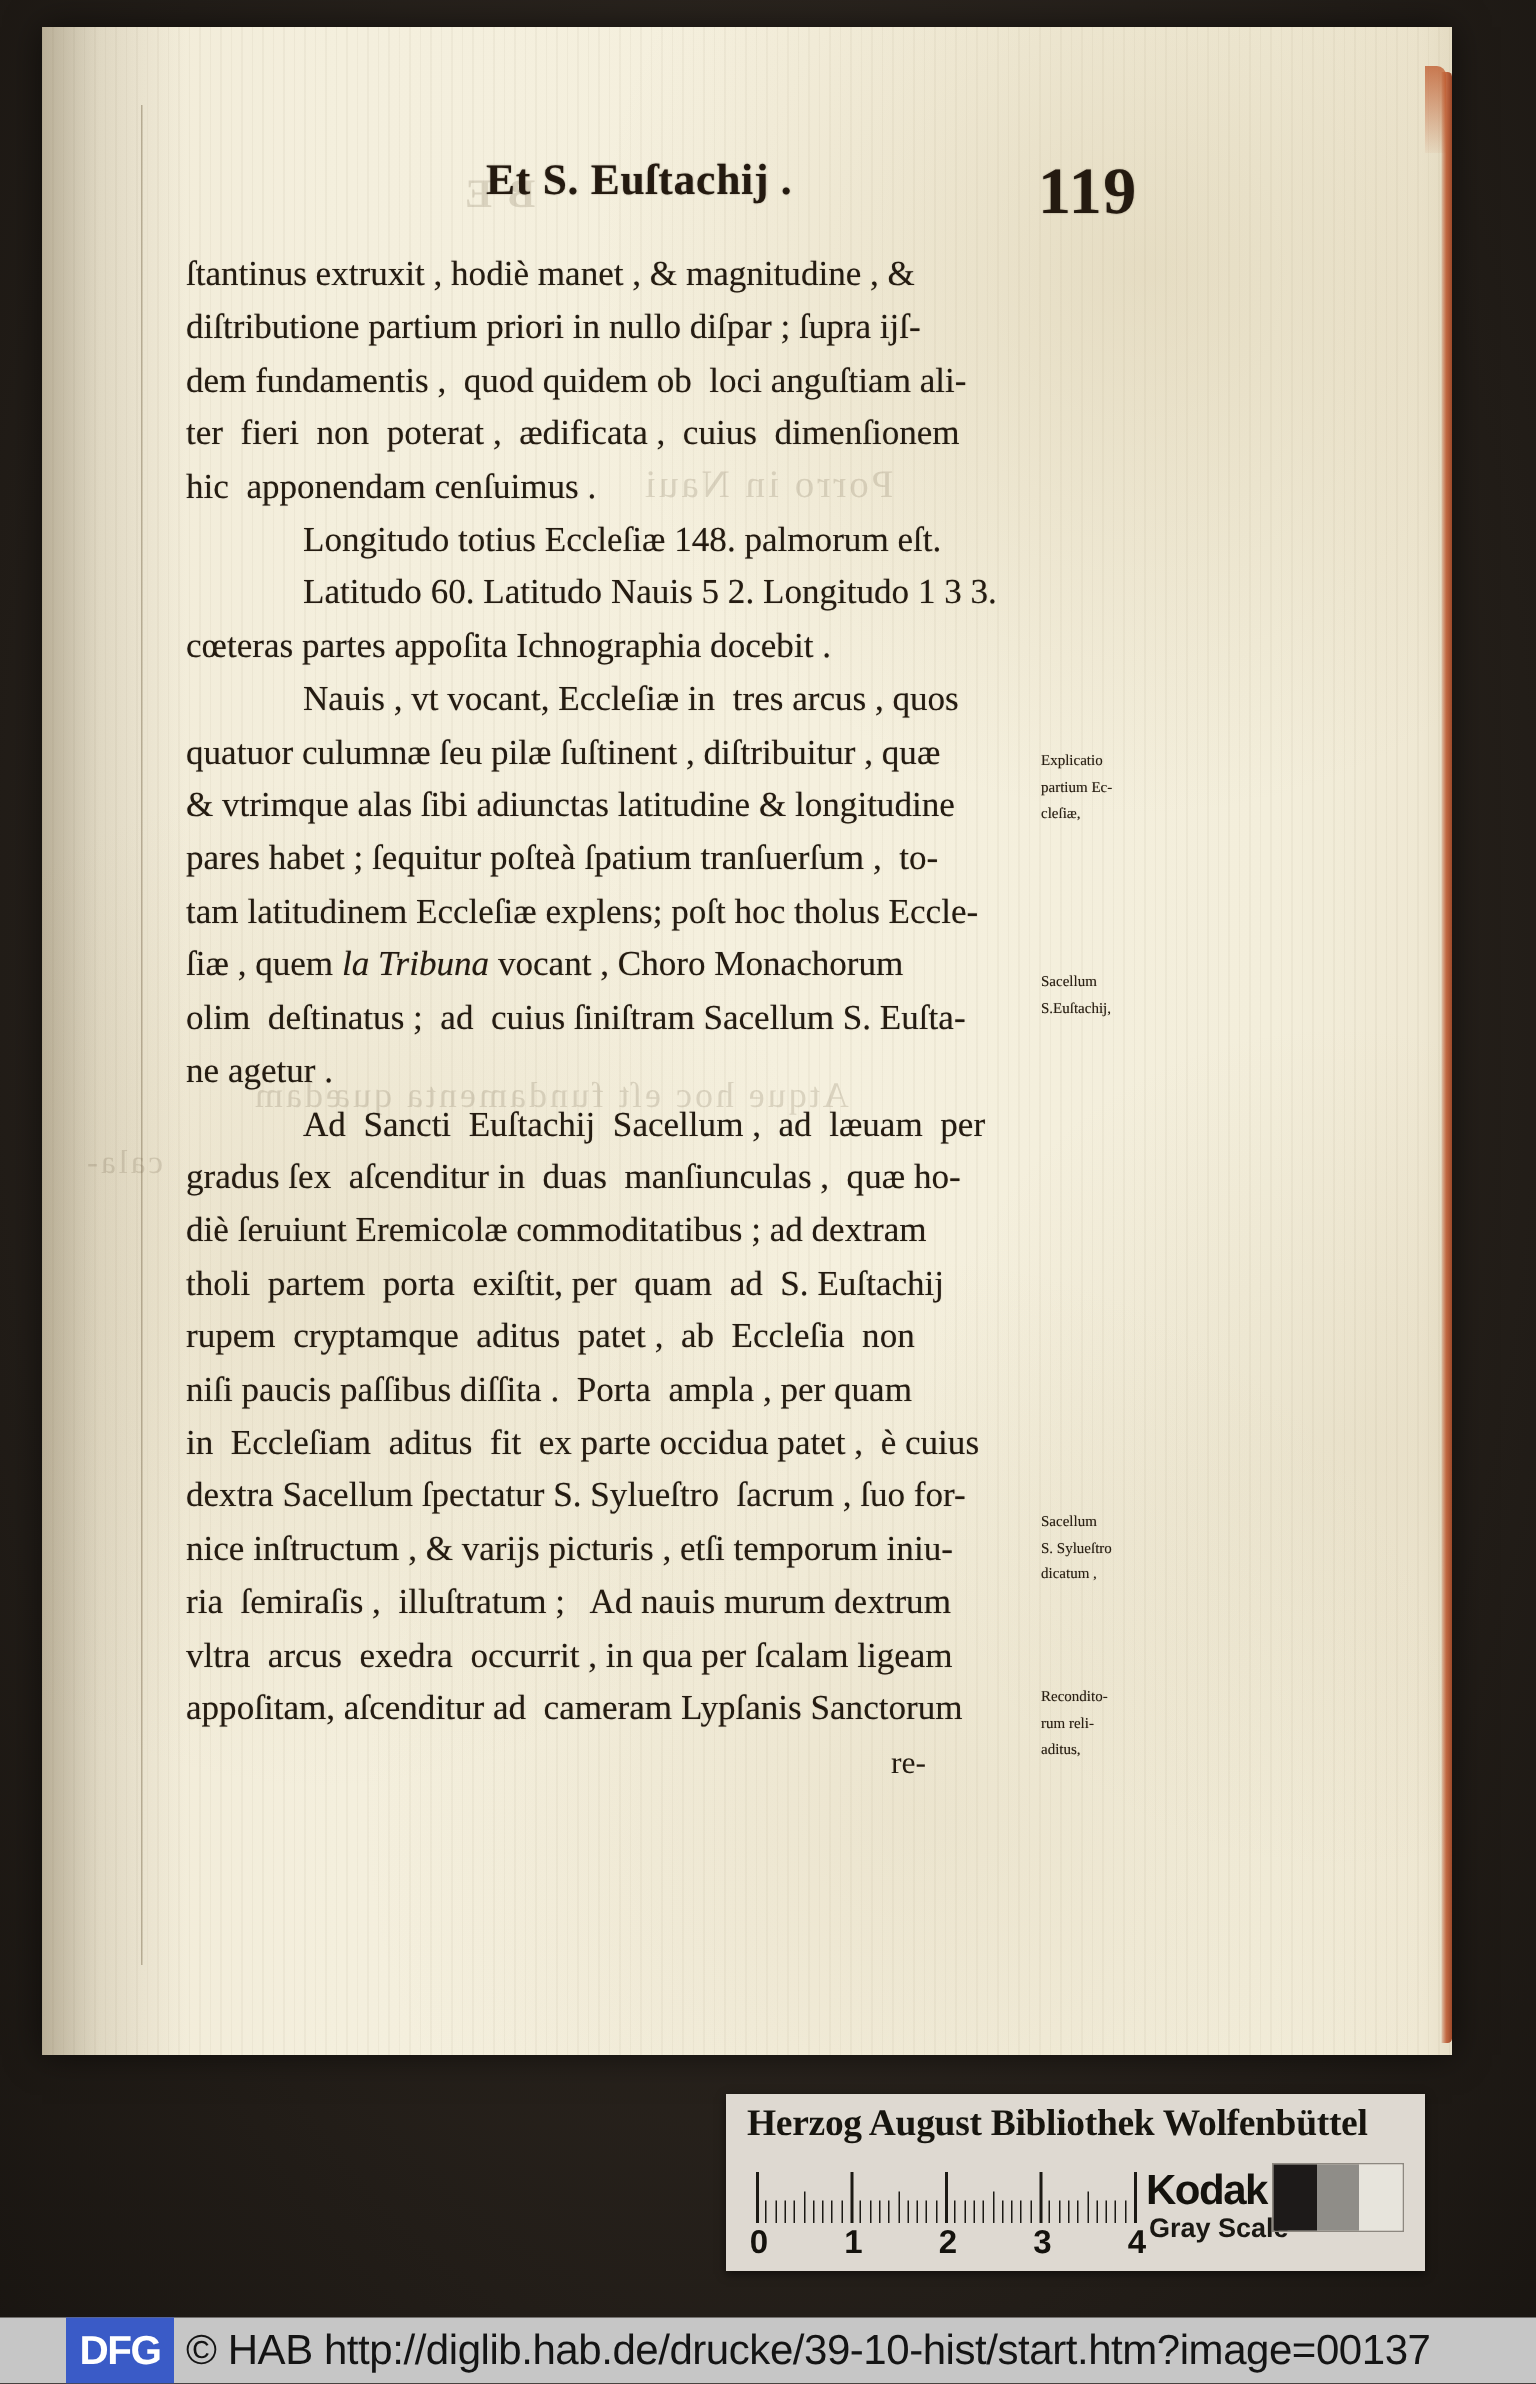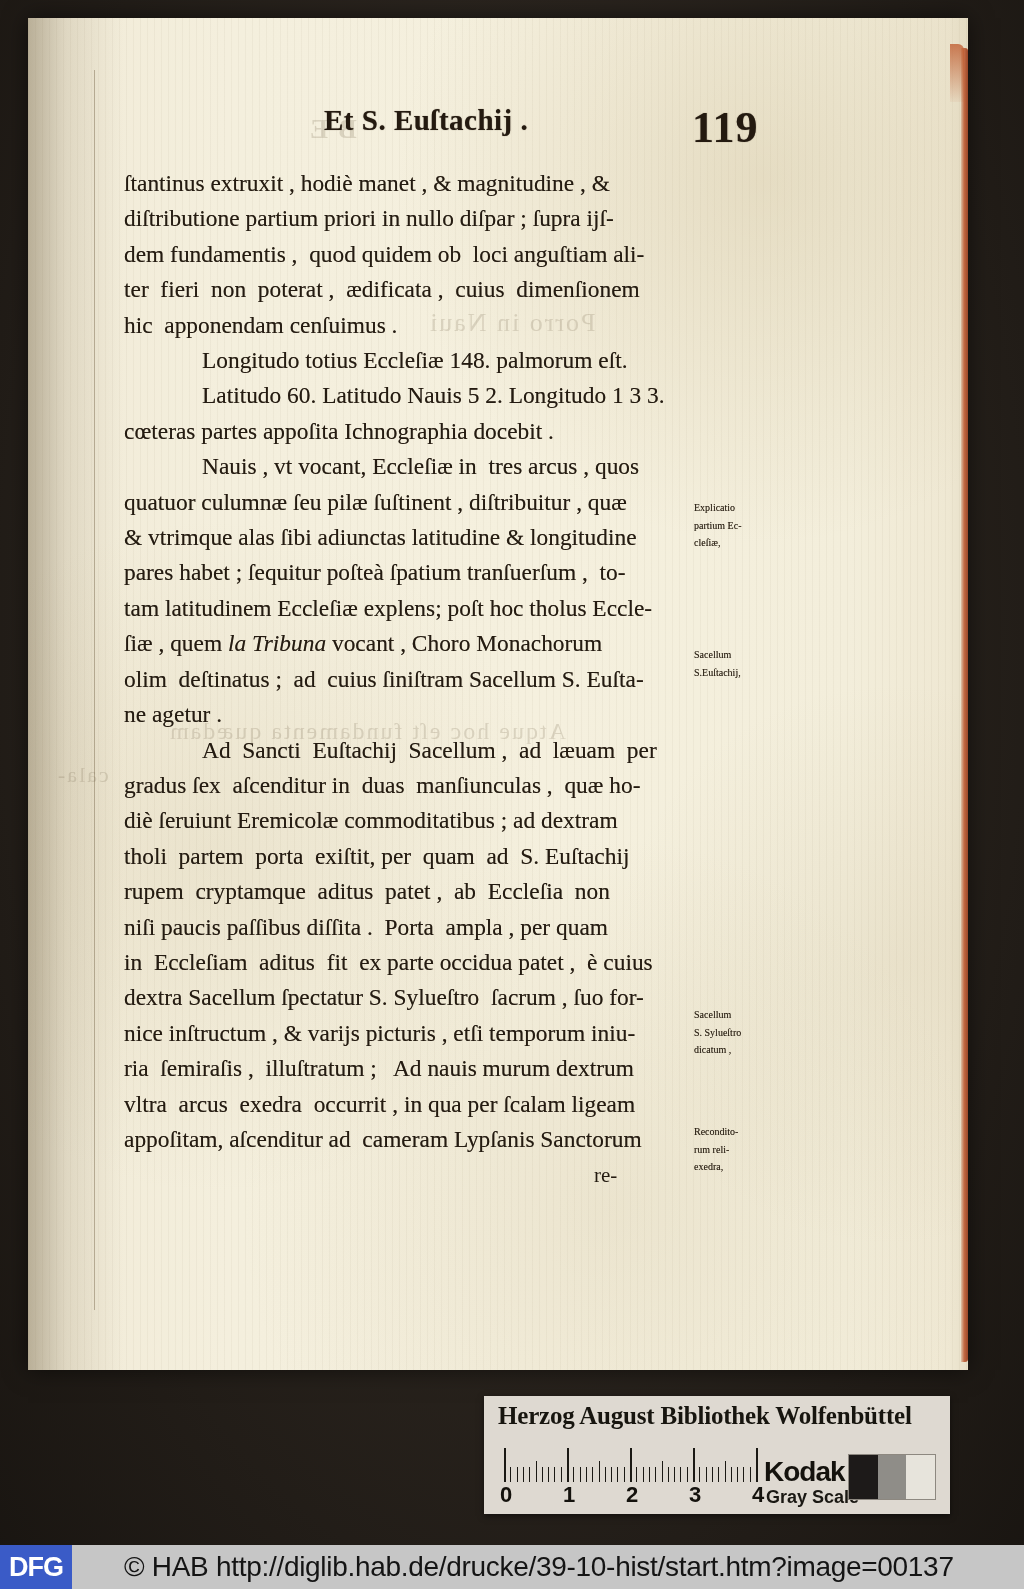--- a/index.html
+++ b/index.html
@@ -214,21 +214,21 @@
     bottom: -2px;
     font-family: "Liberation Sans", sans-serif;
     font-weight: bold;
     font-size: 22px;
     color: #14120d;
     transform: translateX(-50%);
   }
   #kodak-group {
     position: absolute;
     left: 280px; top: 48px;
-    width: 176px; height: 60px; margin-top: 12px;
+    width: 176px; height: 60px;
   }
   #kodak-word {
     position: absolute;
     left: 0; top: 0;
     font-family: "Liberation Sans", sans-serif;
     font-weight: bold;
     font-size: 28px;
     letter-spacing: -1px;
     color: #14120d;
   }
@@ -365,21 +365,21 @@
         <span>S.Euſtachij,</span>
       </div>
       <div class="margin-note" style="top: 988px;">
         <span>Sacellum</span>
         <span>S. Sylueſtro</span>
         <span>dicatum ,</span>
       </div>
       <div class="margin-note" style="top: 1105px;">
         <span>Recondito-</span>
         <span>rum reli-</span>
-        <span>exedra,</span>
+        <span>aditus,</span>
       </div>
     </div>
 </div>
 
 <div id="scale-card">
   <div id="scale-title">Herzog August Bibliothek Wolfenbüttel</div>
   <div id="ruler">
       <div class="tick major" style="left: 0px;"></div>
       <div class="tick minor" style="left: 6.3px;"></div>
       <div class="tick minor" style="left: 12.6px;"></div>
@@ -432,15 +432,15 @@
     <div id="kodak-sub">Gray Scale</div>
     <div id="gray-patches">
         <div class="gray-patch" style="background: rgb(29, 26, 25);"></div>
         <div class="gray-patch" style="background: rgb(143, 141, 136);"></div>
         <div class="gray-patch" style="background: rgb(231, 228, 220);"></div>
       </div>
   </div>
 </div>
 
 <div id="footer-bar" style="background: rgb(198, 198, 198);">
-  <div id="dfg-logo" style="background: rgb(58, 91, 199);">DFG</div>
+  <div id="dfg-logo" style="background: rgb(58, 91, 199); margin-left: 44px;">DFG</div>
   <div id="footer-credit">© HAB http://diglib.hab.de/drucke/39-10-hist/start.htm?image=00137</div>
 </div>
 
 </body></html>

